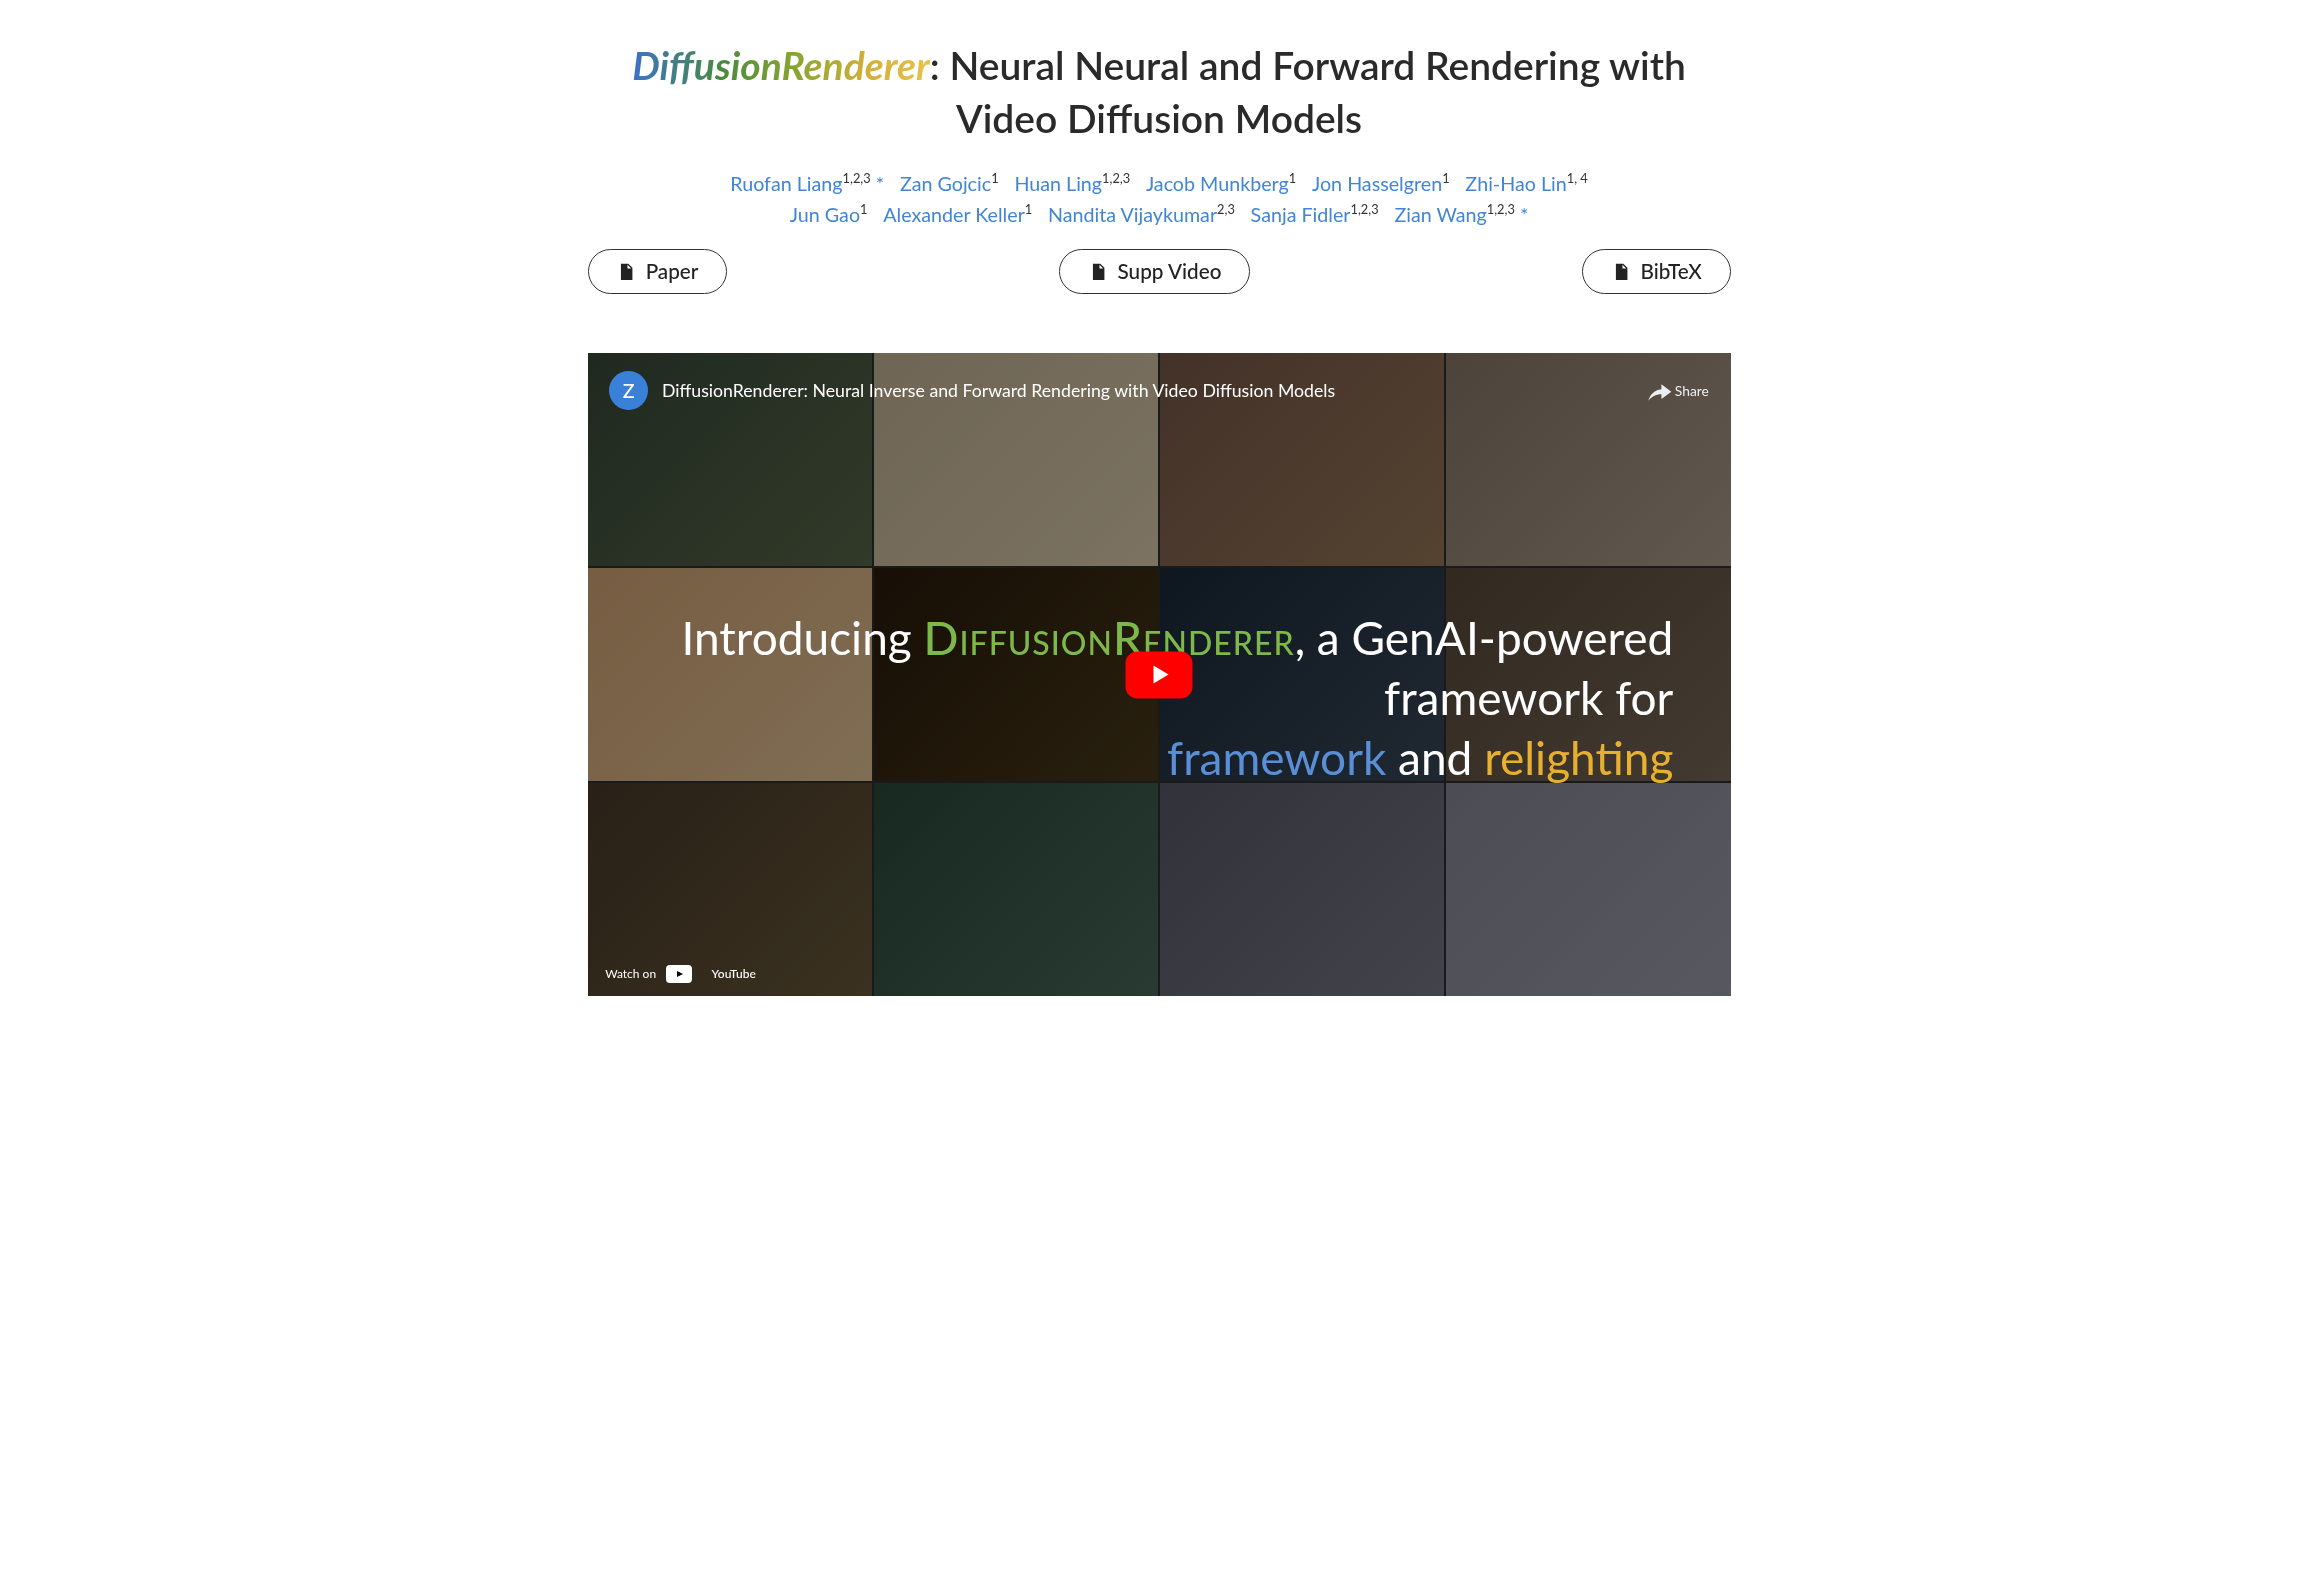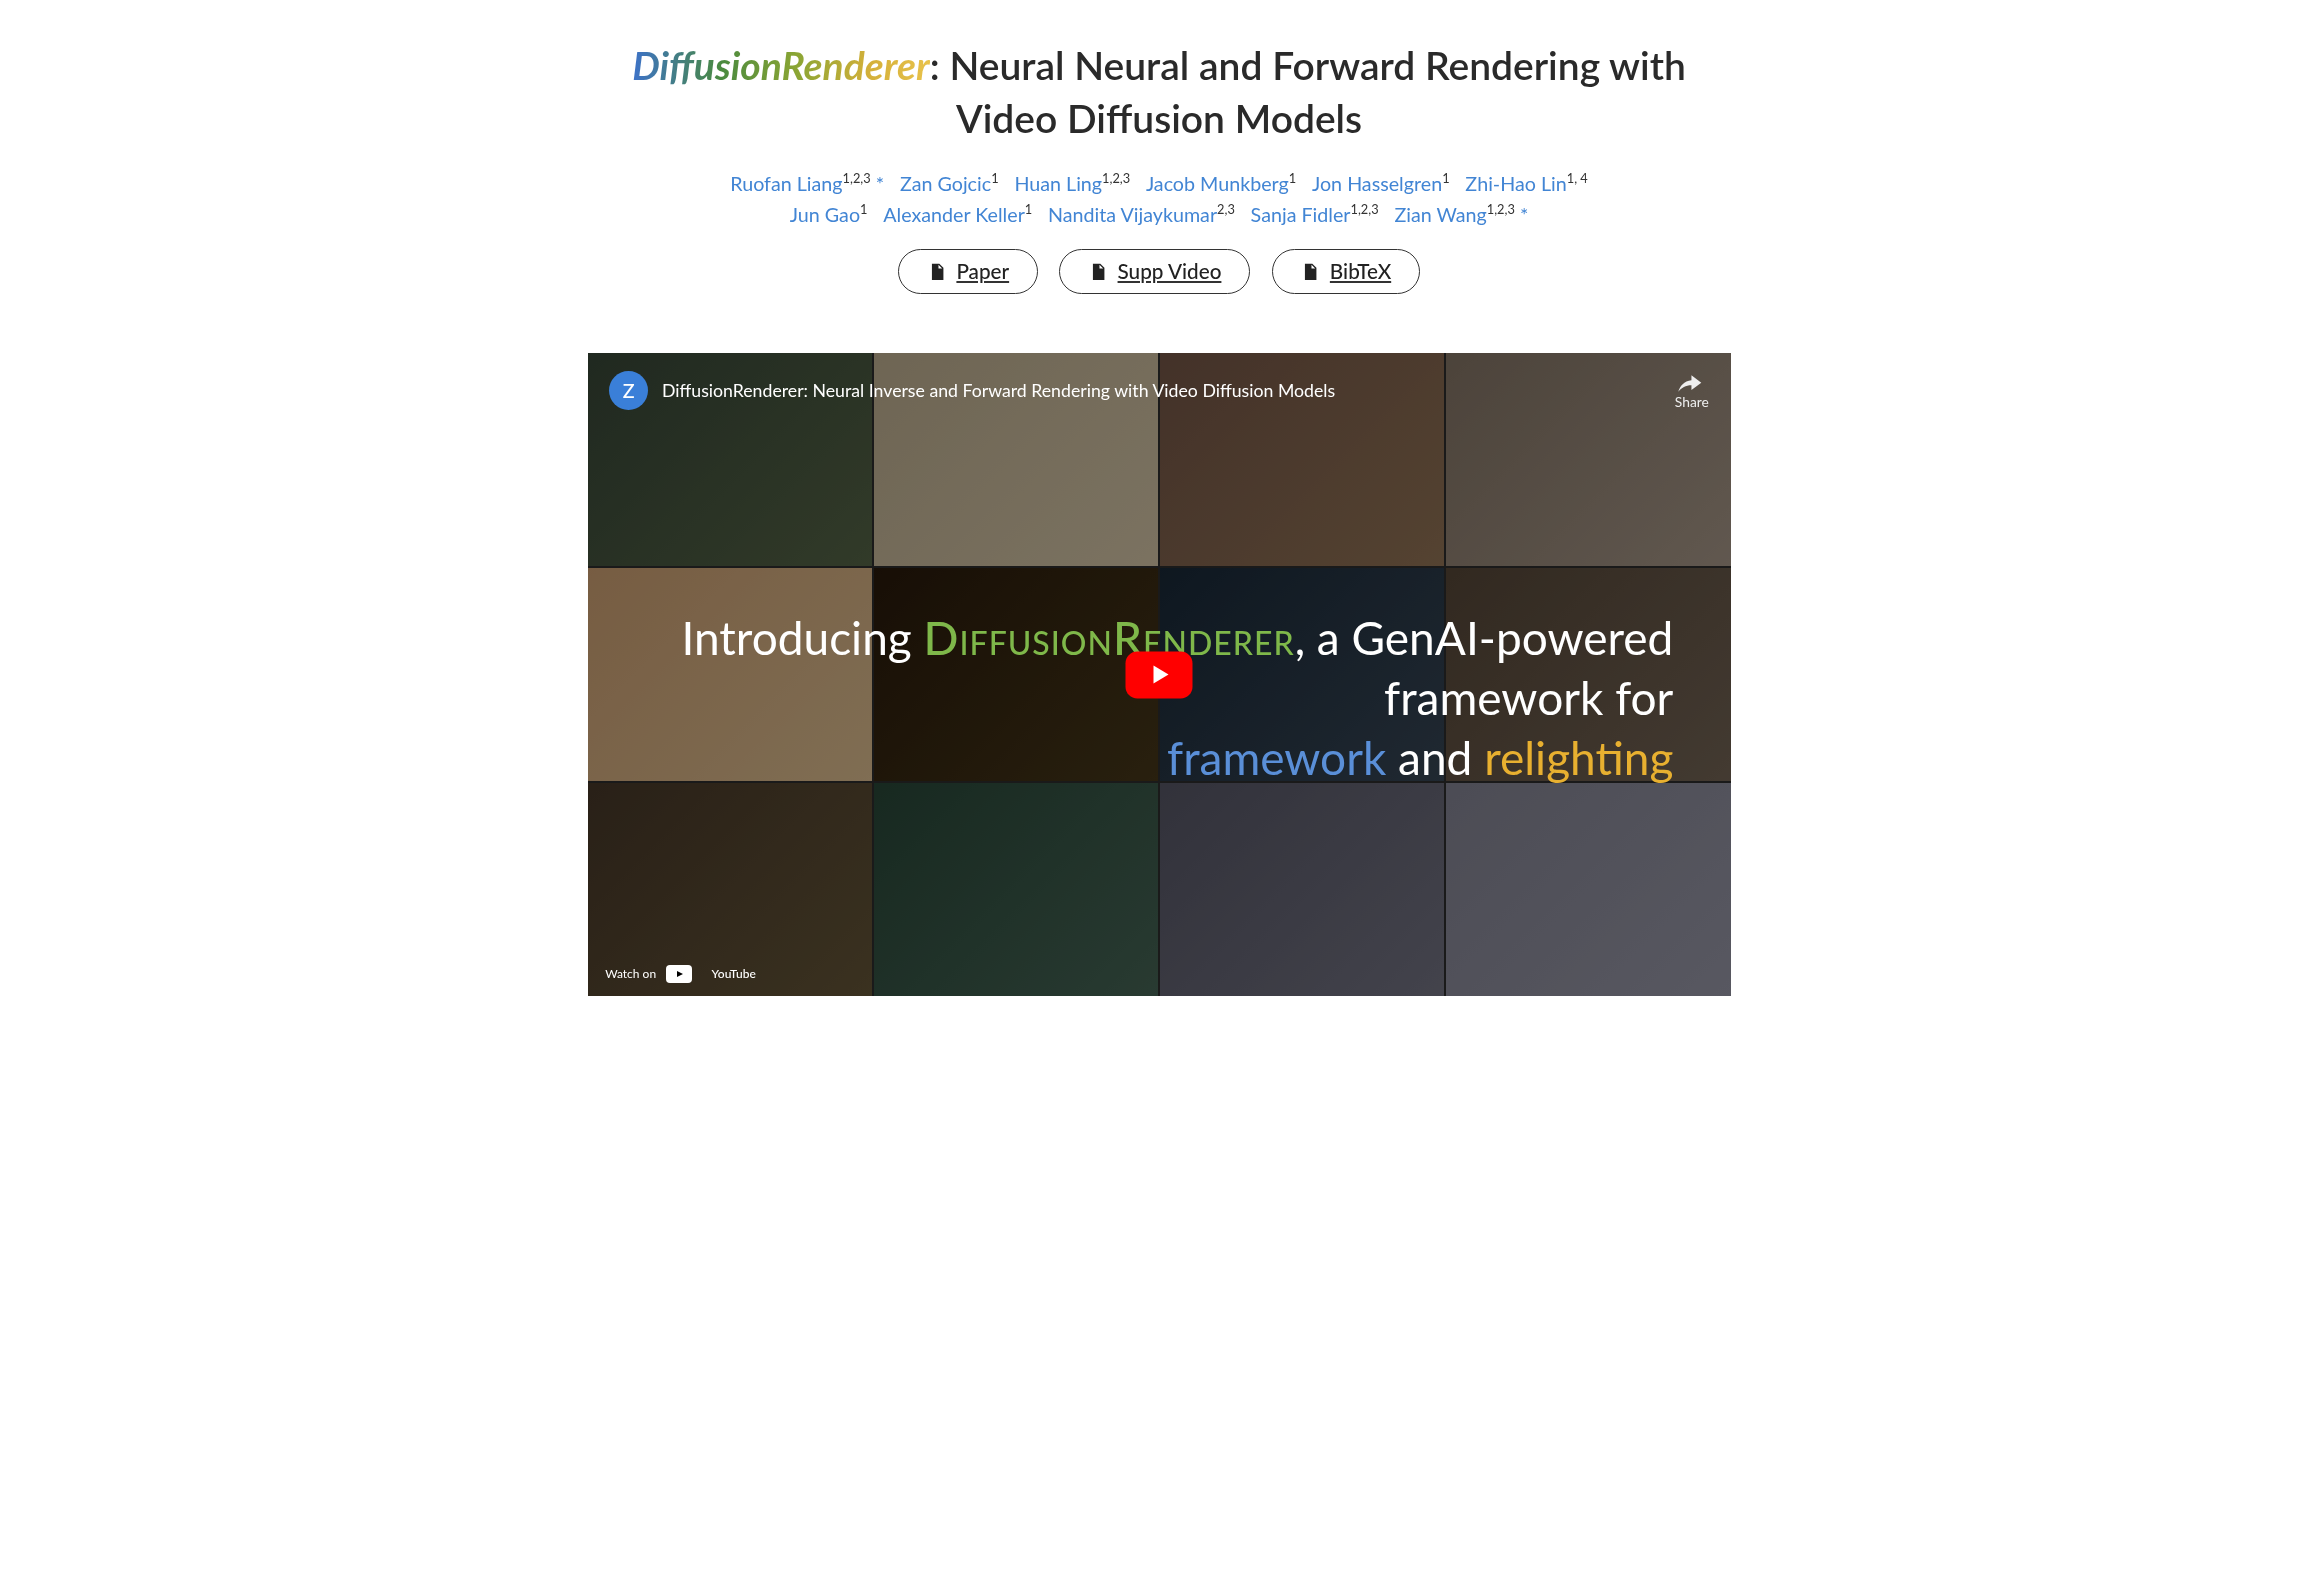--- a/index.html
+++ b/index.html
@@ -58,24 +58,23 @@
       margin: 0 7.9px;
       white-space: nowrap;
       display: inline-block;
     }
     .affiliations sup {
       font-size: 12.8px;
       vertical-align: super;
     }
     .buttons {
       display: flex;
-      justify-content: center;
+      justify-content: space-between;
       gap: 21.7px;
       margin-bottom: 59px;
-      text-decoration: underline;
     }
     .btn {
       display: inline-flex;
       align-items: center;
       gap: 9.9px;
       padding: 9.9px 27.6px;
       border: 1.5px solid #333;
       border-radius: 984px;
       background: #fff;
       color: #222;
@@ -136,22 +135,22 @@
       flex-shrink: 0;
     }
     .video-title {
       font-size: 17.7px;
       font-weight: 400;
       color: #fff;
     }
     .share-btn {
       margin-left: auto;
       display: flex;
-      flex-direction: column;
-      align-items: flex-start;
+      flex-direction: row;
+      align-items: center;
       color: #eee;
       font-size: 13.8px;
       cursor: pointer;
     }
     .share-btn svg { width: 29.6px; height: 21.7px; fill: #eee; }
     .overlay-text {
       position: absolute;
       top: 48%;
       left: 50%;
       transform: translate(-50%, -50%);

